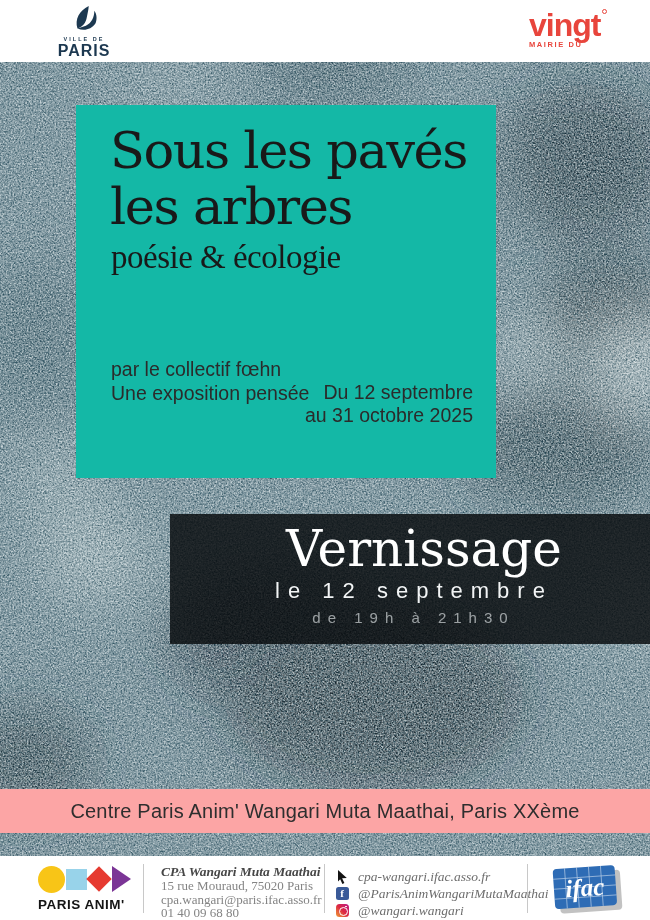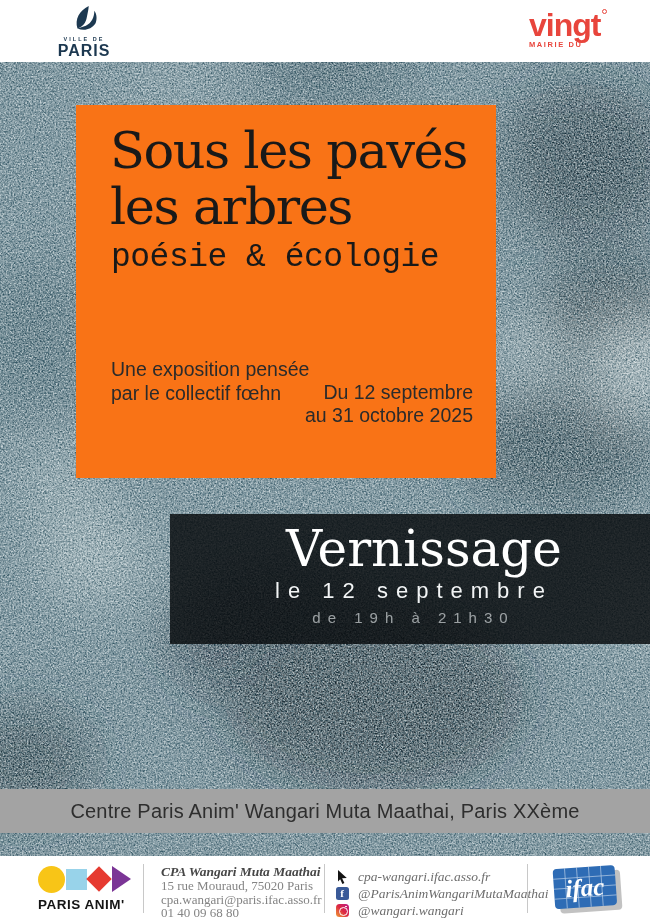--- a/index.html
+++ b/index.html
@@ -20,30 +20,30 @@
   .vdp-top{ font-size:5.5px; letter-spacing:2px; font-weight:700; margin-top:1px; }
   .vdp-name{ font-size:16px; font-weight:800; letter-spacing:1px; margin-top:0px; }
   .vingt{ position:absolute; left:529px; top:10px; width:95px; color:#e8453c; }
   .vingt-name{ font-size:32px; font-weight:800; letter-spacing:-1px; line-height:30px; position:relative; }
   .vingt-ring{ position:absolute; right:17px; top:-1px; width:5px; height:5px; border:1.6px solid #e8453c; border-radius:50%; }
   .vingt-sub{ font-size:7.5px; font-weight:700; letter-spacing:1.6px; margin-top:0px; }
 
   
   .card{
     position:absolute; left:76px; top:105px; width:420px; height:373px;
-    background:#f97316; color:#191919;
+    background:#14b8a6; color:#191919;
   }
   .card-title{
     position:absolute; left:34px; top:18px;
     font-family:"DejaVu Serif", serif; font-weight:400;
     font-size:51px; line-height:56px; letter-spacing:-1.5px;
   }
   .card-subtitle{
     position:absolute; left:35px; top:134px;
-    font-family:Liberation Mono, monospace; font-size:33px; letter-spacing:-0.5px;
+    font-family:Liberation Serif, serif; font-size:33px; letter-spacing:-0.5px;
   }
   .card-credit{
     position:absolute; left:35px; top:252px;
     font-size:19.5px; line-height:24px; color:#2b2b2b;
   }
   .card-dates{
     position:absolute; right:23px; top:276px; text-align:right;
     font-size:19.5px; line-height:23px; color:#2b2b2b;
   }
 
@@ -63,21 +63,21 @@
   }
   .band-time{
     position:absolute; left:0; width:100%; top:95px;
     font-size:15px; letter-spacing:7px; text-indent:7px;
     color:rgba(235,240,242,0.62);
   }
 
   
   .venue{
     position:absolute; left:0; top:789px; width:650px; height:44px;
-    background:#a3a3a3; display:flex; align-items:center; justify-content:center;
+    background:#fca5a5; display:flex; align-items:center; justify-content:center;
     font-size:20px; color:#2e2e2e; letter-spacing:0.2px;
   }
 
   
   .footer{ position:absolute; left:0; top:856px; width:650px; height:64px; background:#ffffff; }
   .f-divider{ position:absolute; top:8px; height:49px; width:1px; background:#c8c8c8; }
   .pa-logo{ position:absolute; left:38px; top:9px; width:102px; }
   .pa-shapes{ display:flex; align-items:center; height:28px; }
   .pa-circle{ width:27px; height:27px; border-radius:50%; background:#f8c517; }
   .pa-square{ width:21px; height:21px; background:#98d3ea; margin-left:1px; }
@@ -170,22 +170,22 @@
     </div>
   </div>
 
   <div class="card">
     <div class="card-title">
       <div>Sous les pavés</div>
       <div>les arbres</div>
     </div>
     <div class="card-subtitle">poésie &amp; écologie</div>
     <div class="card-credit">
+      <div>par le collectif fœhn</div>
       <div>Une exposition pensée</div>
-      <div>par le collectif fœhn</div>
     </div>
     <div class="card-dates">
       <div>Du 12 septembre</div>
       <div>au 31 octobre 2025</div>
     </div>
   </div>
 
   <div class="band">
     <div class="band-title">Vernissage</div>
     <div class="band-date">le 12 septembre</div>

